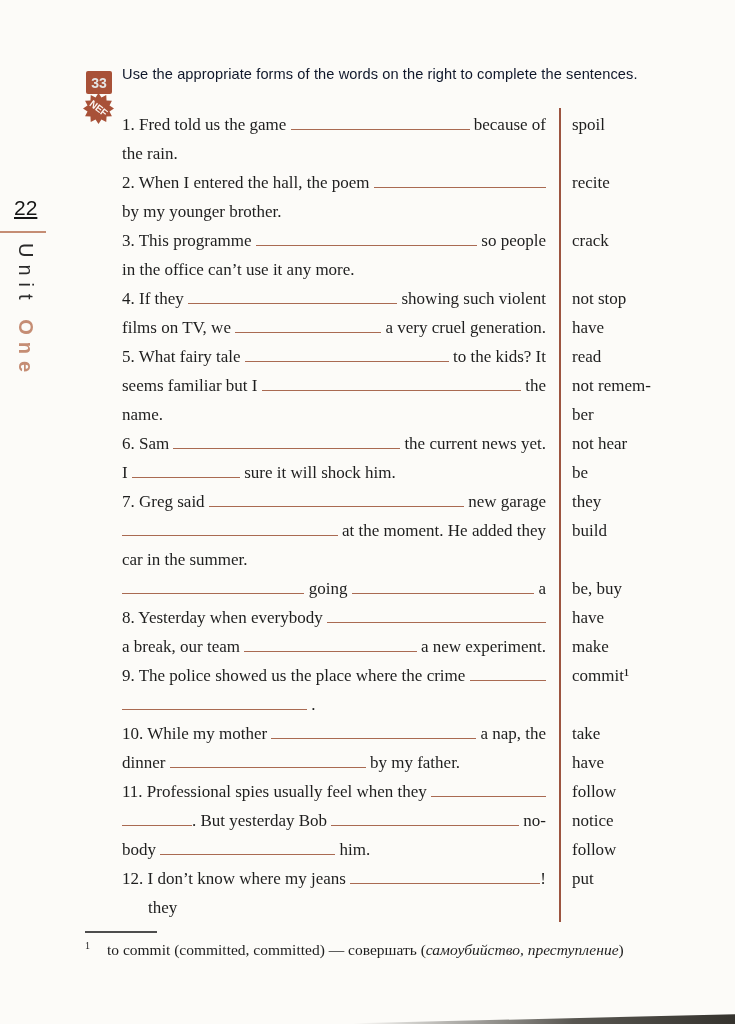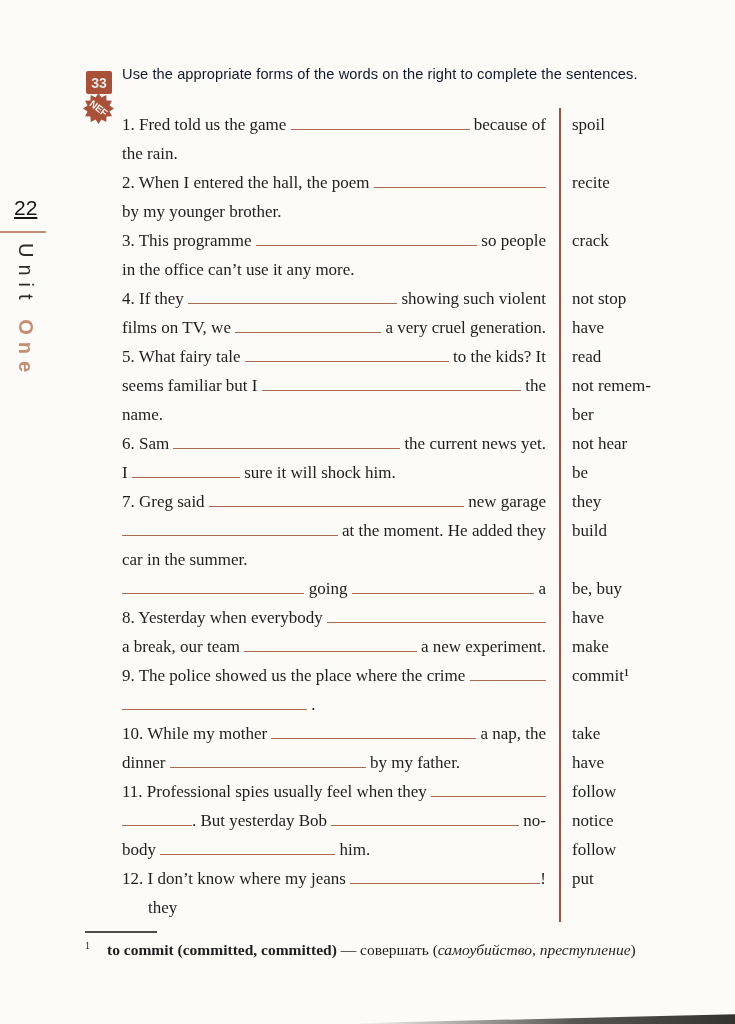--- a/index.html
+++ b/index.html
@@ -57,21 +57,21 @@
   .blank{
     display:inline-block;height:0;flex:1 1 auto;
     border-bottom:1.5px solid var(--underline);
   }
   .blank.fixed{flex:0 0 auto;}
   .right{margin-left:26px;white-space:pre;}
   
   .foot-rule{position:absolute;left:85px;top:931px;width:72px;height:2px;background:#4d4d4d;}
   .footnote{position:absolute;left:85px;top:940px;width:600px;font-size:15.5px;}
   .footnote .marker{font-size:10px;vertical-align:6px;padding-right:17px;}
-  .footnote .b{font-weight:bold;}
+  .footnote .b{font-weight:normal;}
   .footnote .i{font-style:italic;}
   
   .page-edge{
     position:absolute;left:0;bottom:0;width:735px;height:13px;
     background:linear-gradient(to right, rgba(60,58,52,0) 48%, rgba(60,58,52,.85) 78%, var(--edge) 100%);
     clip-path:polygon(44% 100%, 100% 25%, 100% 100%);
   }
 </style>
 </head>
 <body>

